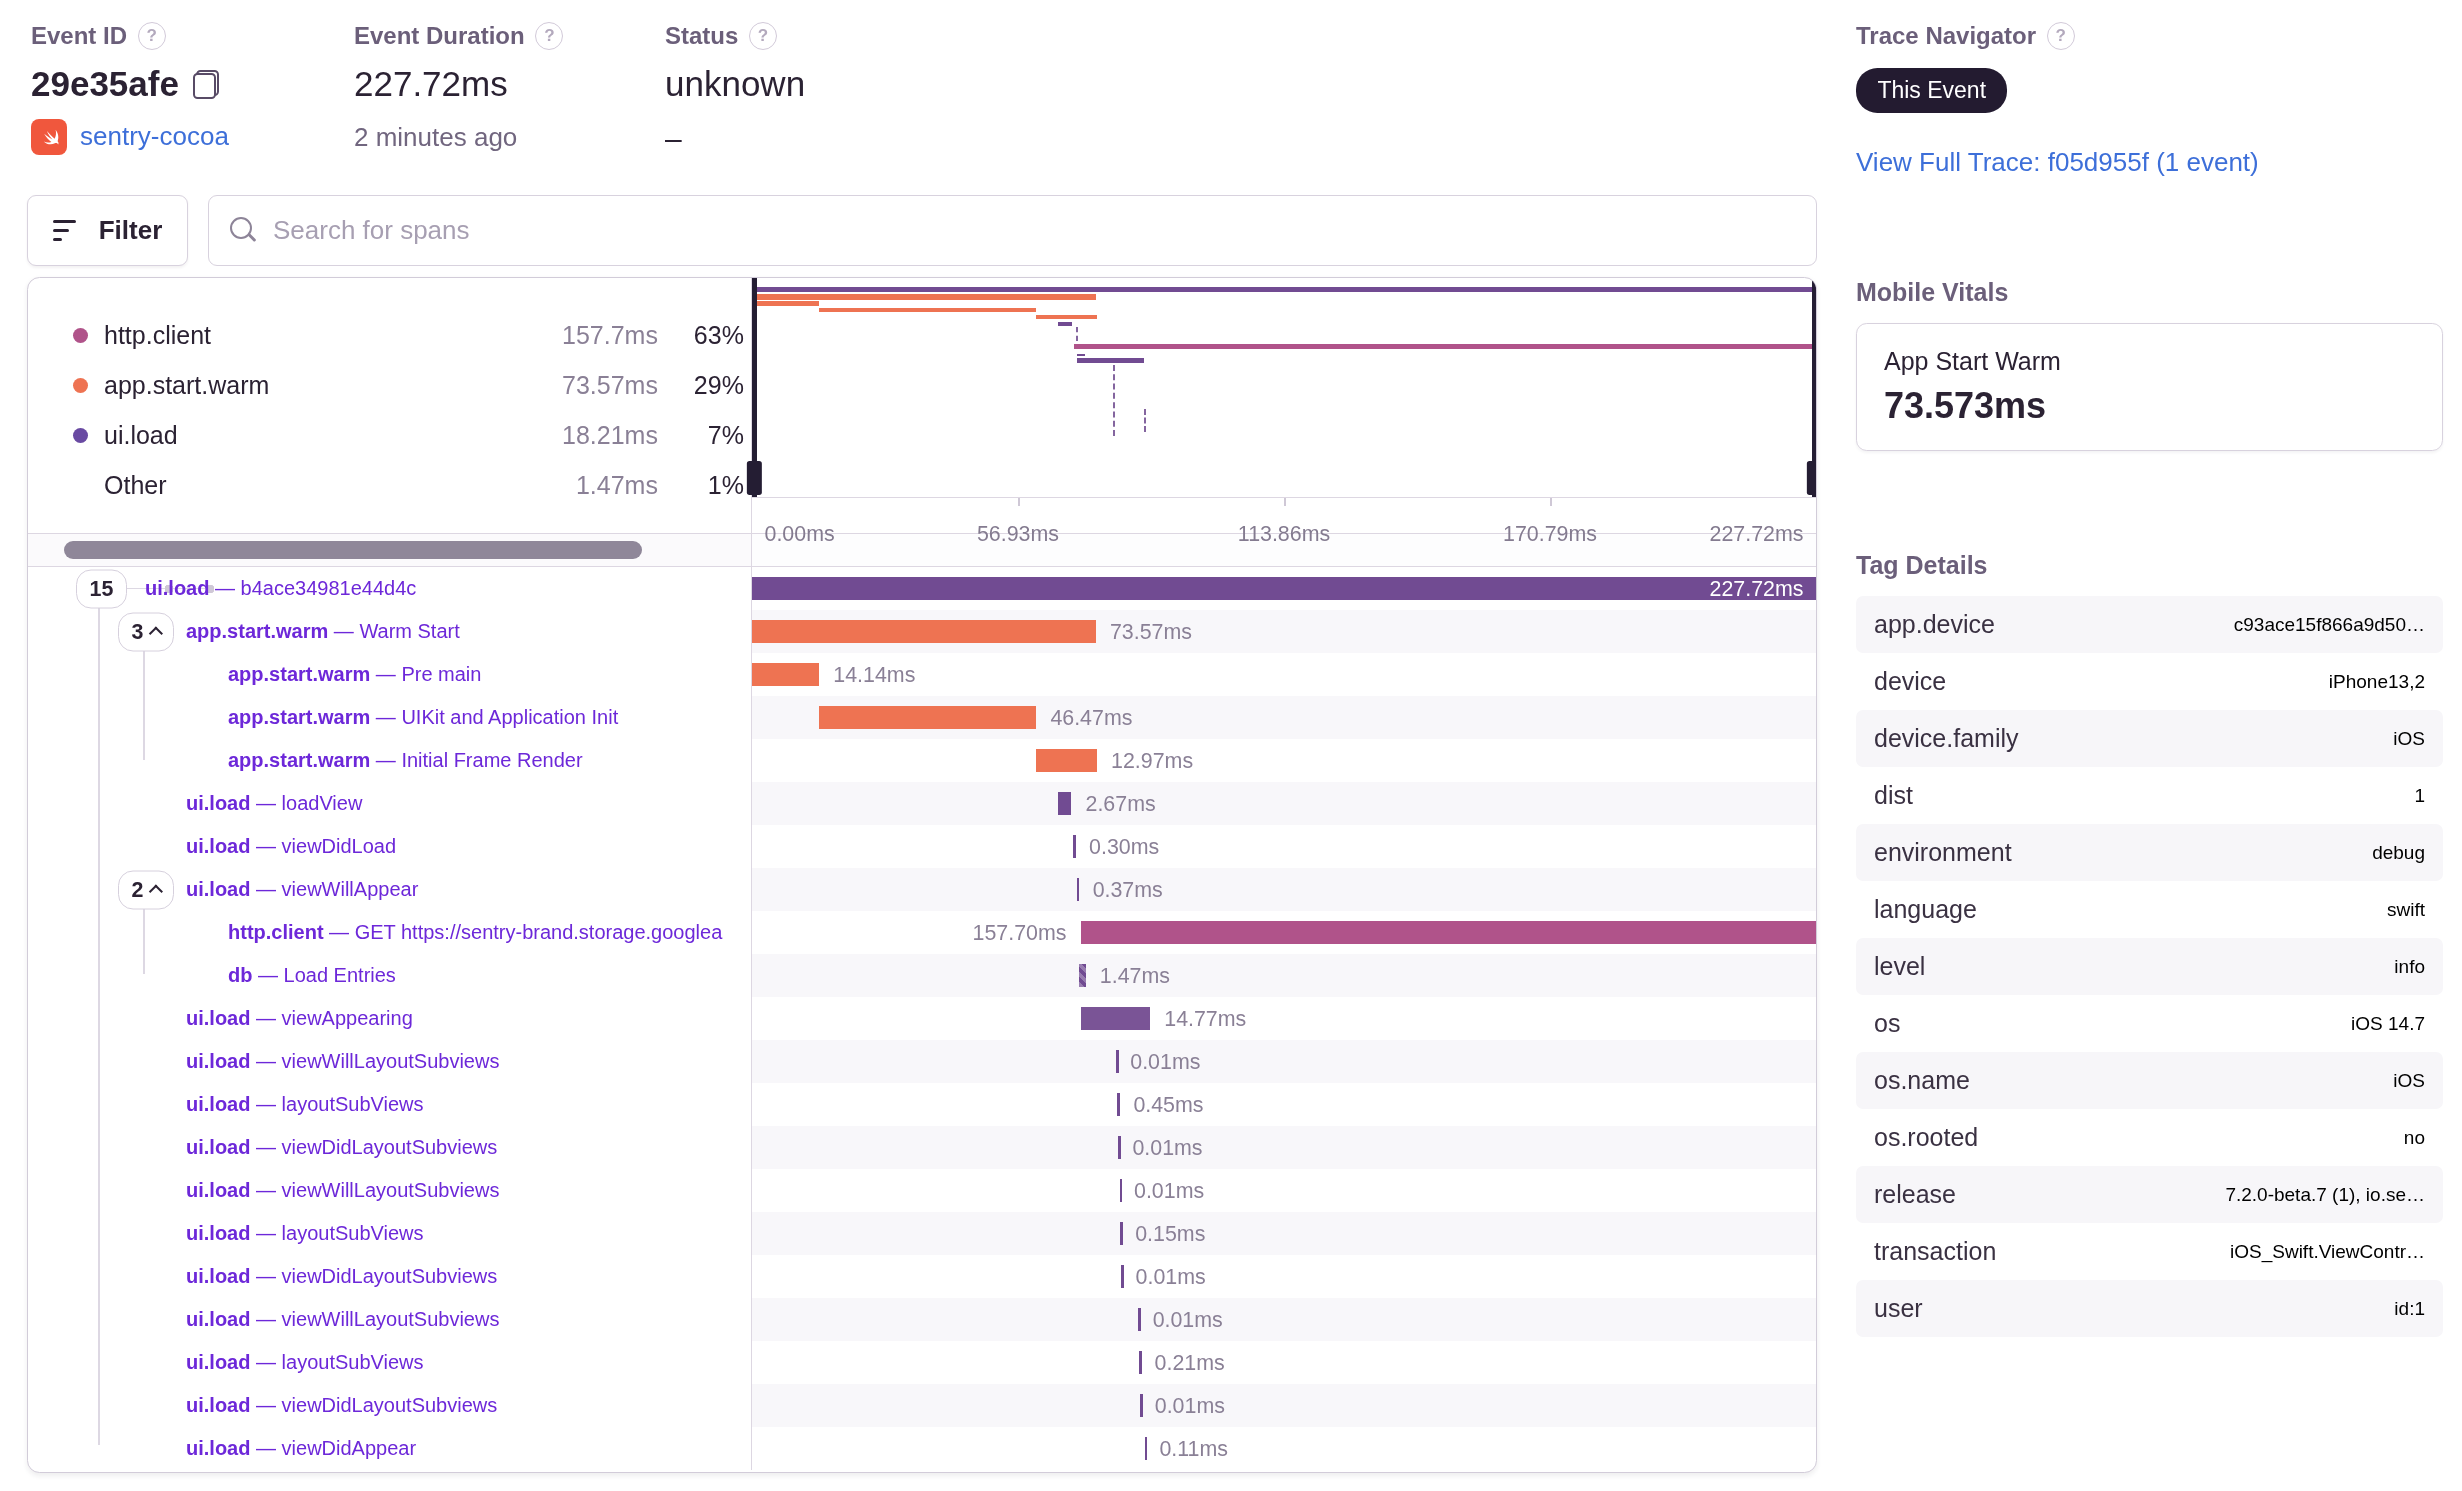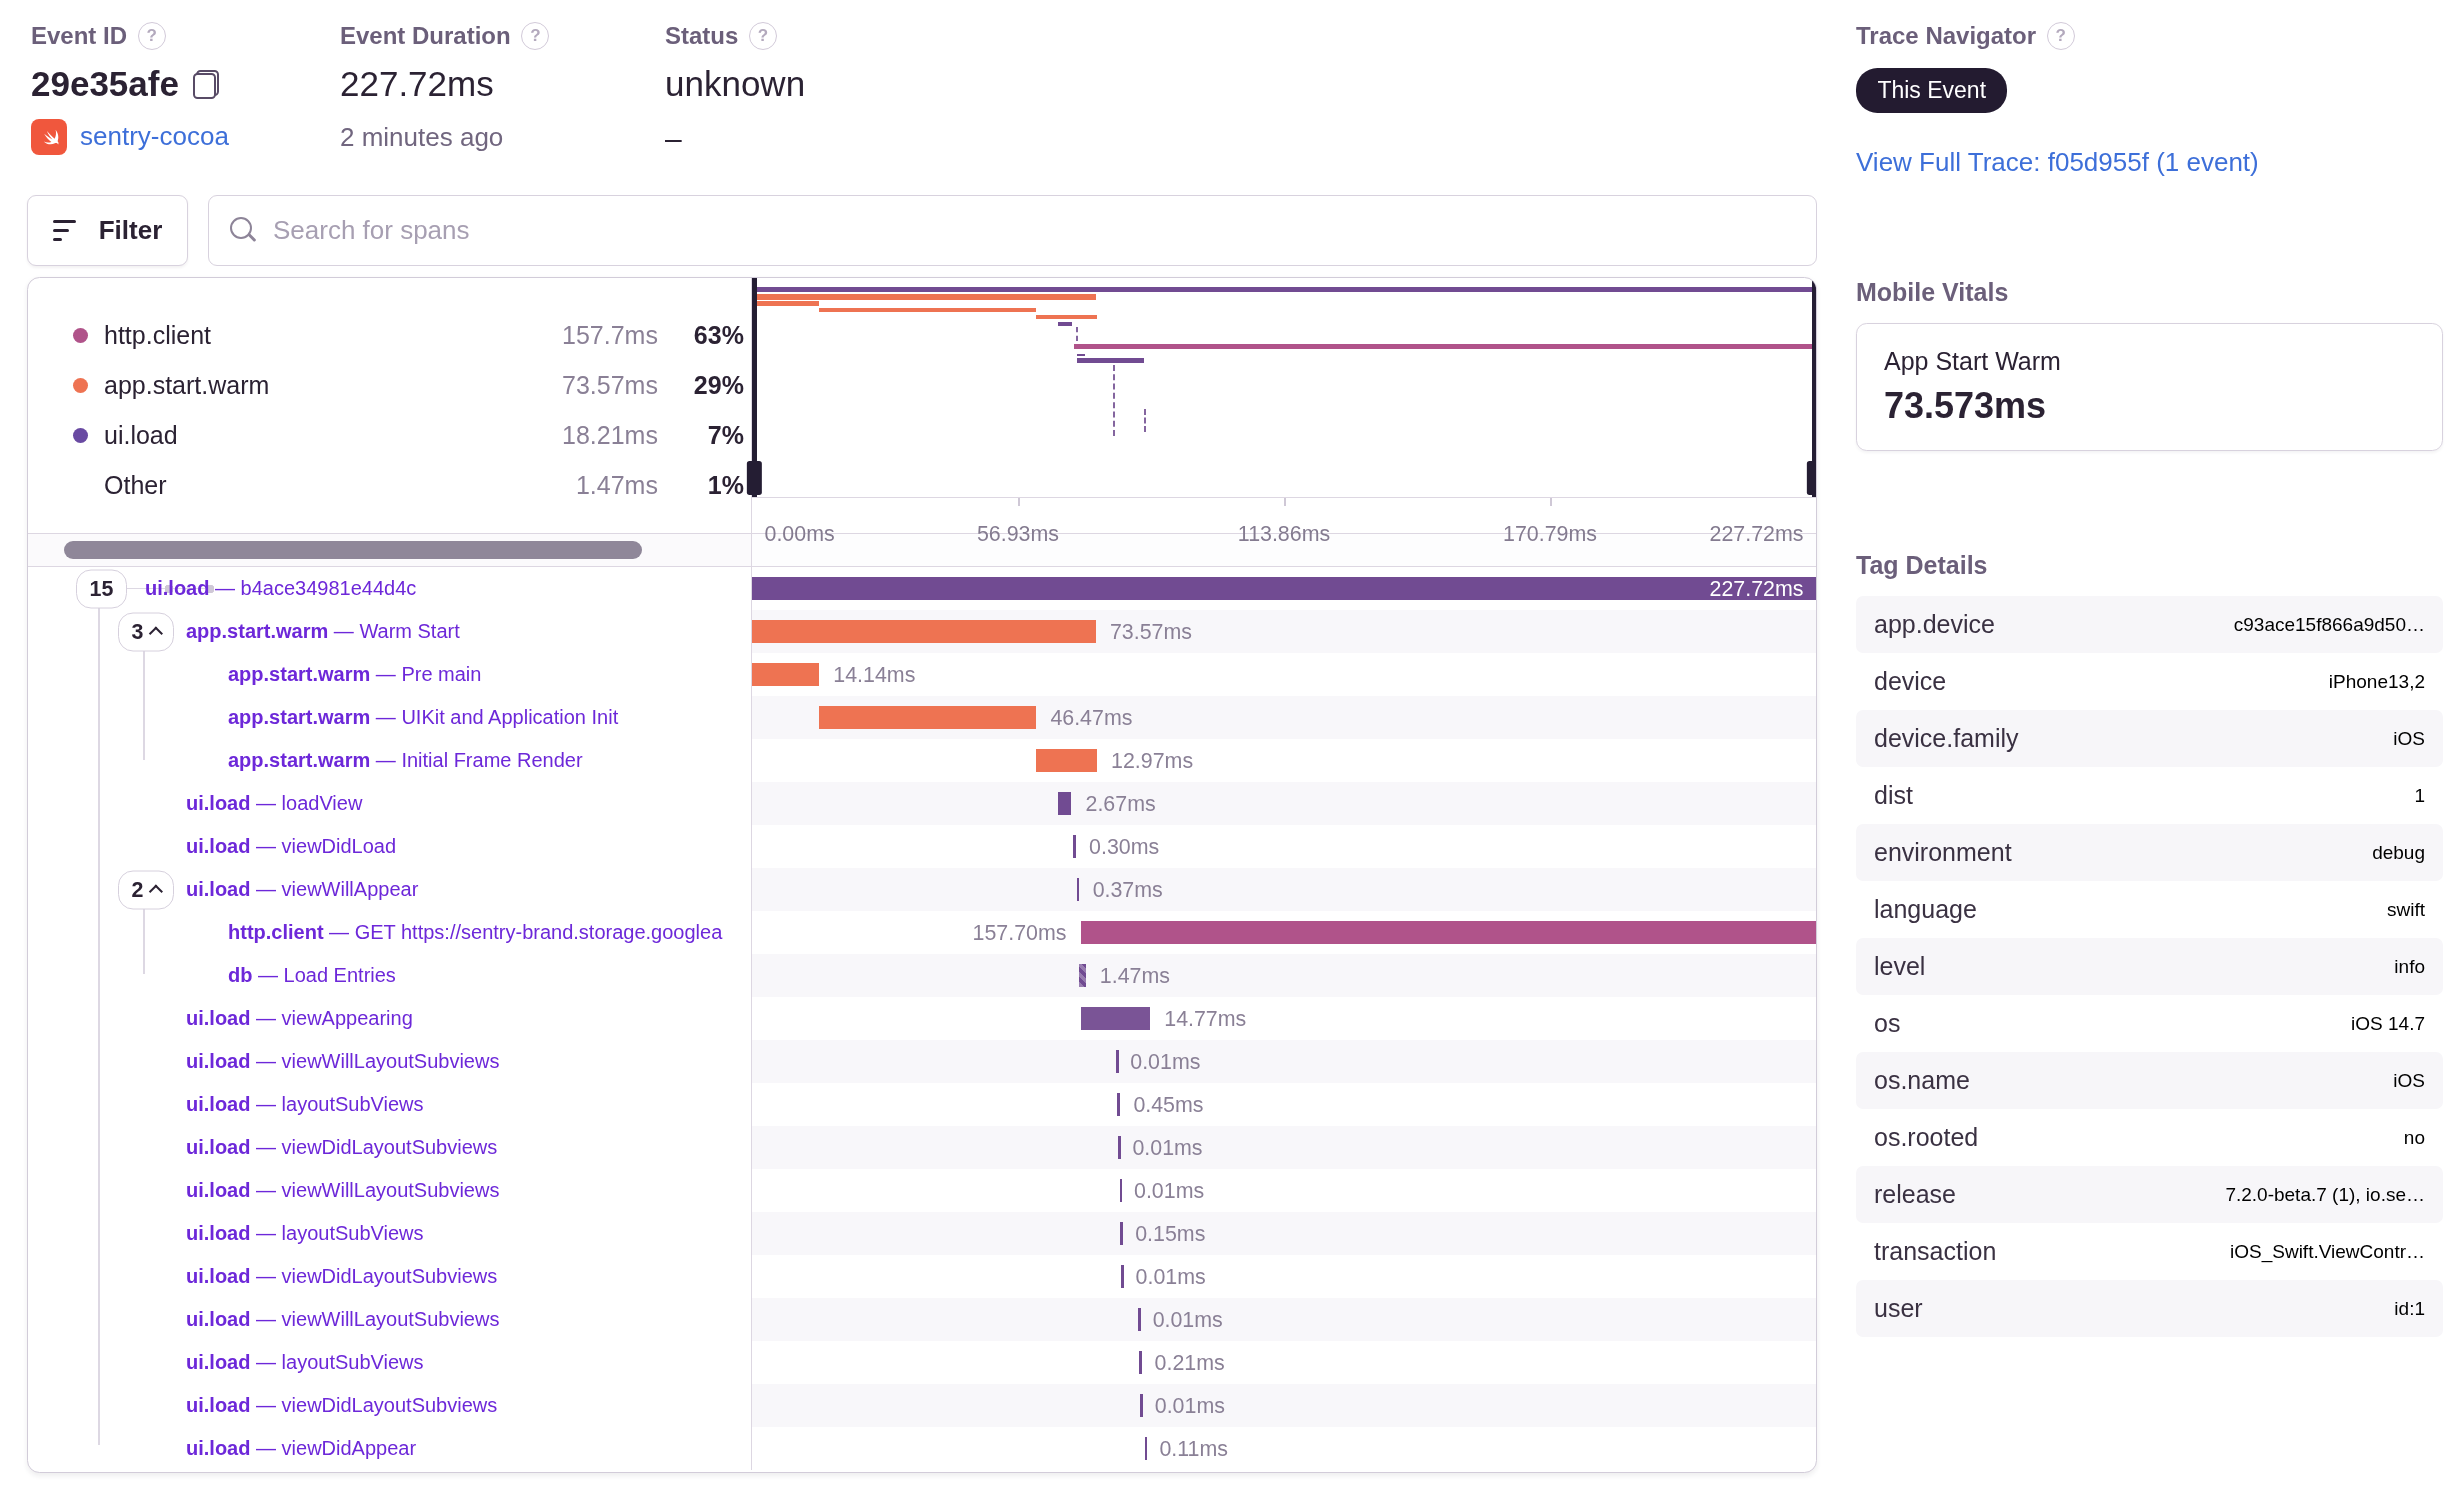--- a/index.html
+++ b/index.html
@@ -1,21 +1,21 @@
 <!DOCTYPE html>
 <html style="font-size:14.3px"><head>
 <meta charset="utf-8">
 <style>
   *{box-sizing:border-box;margin:0;padding:0}
   html,body{width:2462px;height:1492px;background:#fff;font-family:"Liberation Sans",sans-serif;color:#2b2233;overflow:hidden}
   .page{position:relative;width:2462px;height:1492px}
 
   
   .hblock{position:absolute;top:22px}
-  .h-eventid{left:31px}.h-duration{left:340px}.h-status{left:665px}
+  .h-eventid{left:31px}.h-duration{left:354px}.h-status{left:665px}
   .hlabel-row{display:flex;align-items:center;gap:10.7px}
   .hlabel{font-size:24px;font-weight:700;color:#6b5f7a}
   .help{width:28px;height:28px;border:1.8px solid #d2cad9;border-radius:50%;color:#b3a9bd;font-size:17px;font-weight:700;display:inline-flex;align-items:center;justify-content:center}
   .hvalue{margin-top:14.3px;font-size:35px;font-weight:600;color:#2b2233;display:flex;align-items:center}
   .hvalue.light{font-weight:400}
   .hsub{margin-top:18px;font-size:26px;color:#71667f}
   .copy-ic{width:26px;height:29px;position:relative;margin-left:14.3px}
   .copy-ic::before{content:'';position:absolute;right:0;top:0;width:19px;height:22px;border:2.7px solid #584b66;border-radius:4.5px}
   .copy-ic::after{content:'';position:absolute;left:0;bottom:0;width:19px;height:22px;border:2.7px solid #584b66;border-radius:4.5px;background:#fff}
   .proj-row{margin-top:14.3px;display:flex;align-items:center;gap:13px}
@@ -39,21 +39,21 @@
   .search-box input::placeholder{color:#a79eb2;color:#a79fb2}
 
   
   .trace{position:absolute;left:27px;top:277px;width:1790px;height:1196px;border:1.8px solid #d2ccd9;border-radius:12.5px;background:#fff;box-shadow:0 2.7px 5.4px rgba(43,34,51,.08);overflow:hidden}
   .trace-head{display:flex;height:256px;border-bottom:1.8px solid #ddd7e2}
   .legend-pane{width:724px;border-right:1.8px solid #ddd7e2;padding:32px 0 0 45px}
   .legend-row{display:flex;align-items:center;height:50px;padding-right:7.1px;cursor:pointer}
   .legend-dot{width:15px;height:15px;border-radius:50%;margin-right:16px;background:var(--c,transparent);flex:0 0 auto}
   .legend-name{font-size:25px;color:#2b2233}
   .legend-dur{margin-left:auto;width:152px;text-align:right;font-size:25px;color:#8a8096}
-  .legend-pct{width:86px;text-align:right;font-size:25px;font-weight:700;color:#2b2233}
+  .legend-pct{width:86px;text-align:right;font-size:25px;font-weight:400;color:#2b2233}
 
   .minimap{flex:1;position:relative}
   .mm-canvas{position:relative;height:219px;overflow:hidden;cursor:grab}
   .mm-bar{position:absolute;left:calc(var(--l)*1%);width:max(calc(var(--w)*1%),3.6px);top:calc(var(--t)*0.9px);height:calc(var(--h)*0.9px);background:var(--c)}
   .mm-dash{position:absolute;width:0;border-left:2.7px dashed #6f4b8f;opacity:.85}
   .mm-d1{left:30.45%;top:49px;height:14.3px}
   .mm-d2{left:33.9%;top:87px;height:71px}
   .mm-d3{left:36.8%;top:131px;height:23px}
   .mm-handle{position:absolute;top:0;height:219px;width:4.5px;background:#241d33;cursor:ew-resize}
   .mm-handle.left{left:0}.mm-handle.right{right:0}

